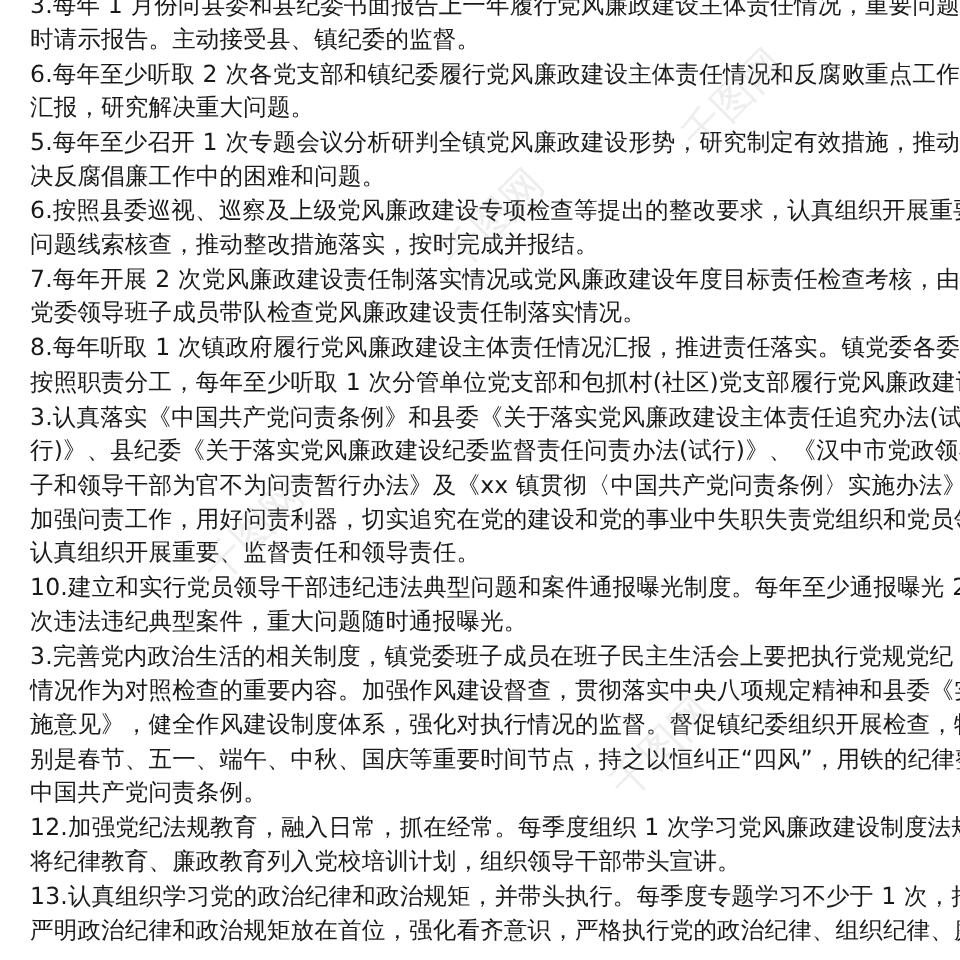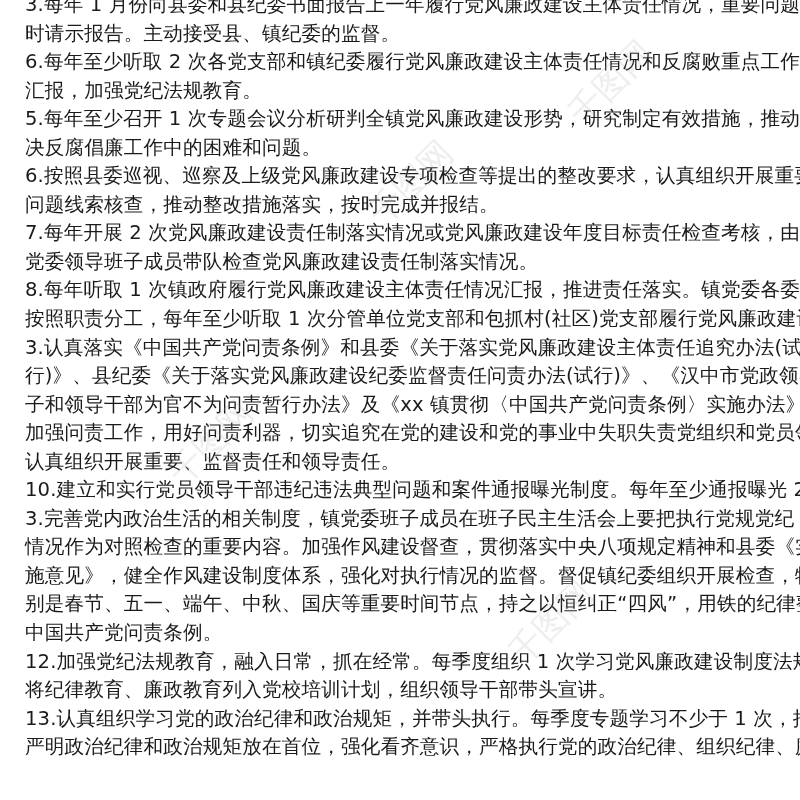--- a/index.html
+++ b/index.html
@@ -13,50 +13,51 @@
   .doc-text {
     position: absolute; left: 25px; top: -9px; width: 752px;
     margin: 0;
   }
   .line {
     display: block; white-space: nowrap;
     font-size: 19.6px; line-height: 28.55px; height: 28.55px;
     letter-spacing: 0.15px;
     text-align: justify; text-align-last: justify;
   }
-  .line.last { text-align-last: left; }
+  .line.last { text-align-last: left; font-family: Liberation Mono, monospace; }
   .watermark {
     position: absolute; color: rgba(160,160,160,0.18);
     font-size: 34px; transform: rotate(-45deg);
     pointer-events: none; white-space: nowrap;
   }
 </style>
 </head>
 <body>
 
 <div class="page">
   <div class="doc-text" id="doc-text">
       <span class="line">3.每年 1 月份向县委和县纪委书面报告上一年履行党风廉政建设主体责任情况，重要问题及</span>
       <span class="line last">时请示报告。主动接受县、镇纪委的监督。</span>
       <span class="line">6.每年至少听取 2 次各党支部和镇纪委履行党风廉政建设主体责任情况和反腐败重点工作</span>
-      <span class="line last">汇报，加强党纪法规教育。</span>
+      <span class="line last">汇报，研究解决重大问题。</span>
       <span class="line">5.每年至少召开 1 次专题会议分析研判全镇党风廉政建设形势，研究制定有效措施，推动解</span>
       <span class="line last">决反腐倡廉工作中的困难和问题。</span>
       <span class="line">6.按照县委巡视、巡察及上级党风廉政建设专项检查等提出的整改要求，认真组织开展重要</span>
       <span class="line last">问题线索核查，推动整改措施落实，按时完成并报结。</span>
       <span class="line">7.每年开展 2 次党风廉政建设责任制落实情况或党风廉政建设年度目标责任检查考核，由镇</span>
       <span class="line last">党委领导班子成员带队检查党风廉政建设责任制落实情况。</span>
       <span class="line">8.每年听取 1 次镇政府履行党风廉政建设主体责任情况汇报，推进责任落实。镇党委各委员</span>
       <span class="line">按照职责分工，每年至少听取 1 次分管单位党支部和包抓村(社区)党支部履行党风廉政建设</span>
       <span class="line">3.认真落实《中国共产党问责条例》和县委《关于落实党风廉政建设主体责任追究办法(试</span>
       <span class="line">行)》、县纪委《关于落实党风廉政建设纪委监督责任问责办法(试行)》、《汉中市党政领导班</span>
       <span class="line">子和领导干部为官不为问责暂行办法》及《xx 镇贯彻〈中国共产党问责条例〉实施办法》，</span>
       <span class="line">加强问责工作，用好问责利器，切实追究在党的建设和党的事业中失职失责党组织和党员领</span>
       <span class="line last">认真组织开展重要、监督责任和领导责任。</span>
       <span class="line">10.建立和实行党员领导干部违纪违法典型问题和案件通报曝光制度。每年至少通报曝光 2</span>
+      <span class="line last">次违法违纪典型案件，重大问题随时通报曝光。</span>
       <span class="line">3.完善党内政治生活的相关制度，镇党委班子成员在班子民主生活会上要把执行党规党纪</span>
       <span class="line">情况作为对照检查的重要内容。加强作风建设督查，贯彻落实中央八项规定精神和县委《实</span>
       <span class="line">施意见》，健全作风建设制度体系，强化对执行情况的监督。督促镇纪委组织开展检查，特</span>
       <span class="line">别是春节、五一、端午、中秋、国庆等重要时间节点，持之以恒纠正“四风”，用铁的纪律整</span>
       <span class="line last">中国共产党问责条例。</span>
       <span class="line">12.加强党纪法规教育，融入日常，抓在经常。每季度组织 1 次学习党风廉政建设制度法规，</span>
       <span class="line last">将纪律教育、廉政教育列入党校培训计划，组织领导干部带头宣讲。</span>
       <span class="line">13.认真组织学习党的政治纪律和政治规矩，并带头执行。每季度专题学习不少于 1 次，把</span>
       <span class="line">严明政治纪律和政治规矩放在首位，强化看齐意识，严格执行党的政治纪律、组织纪律、廉</span>
     </div>

